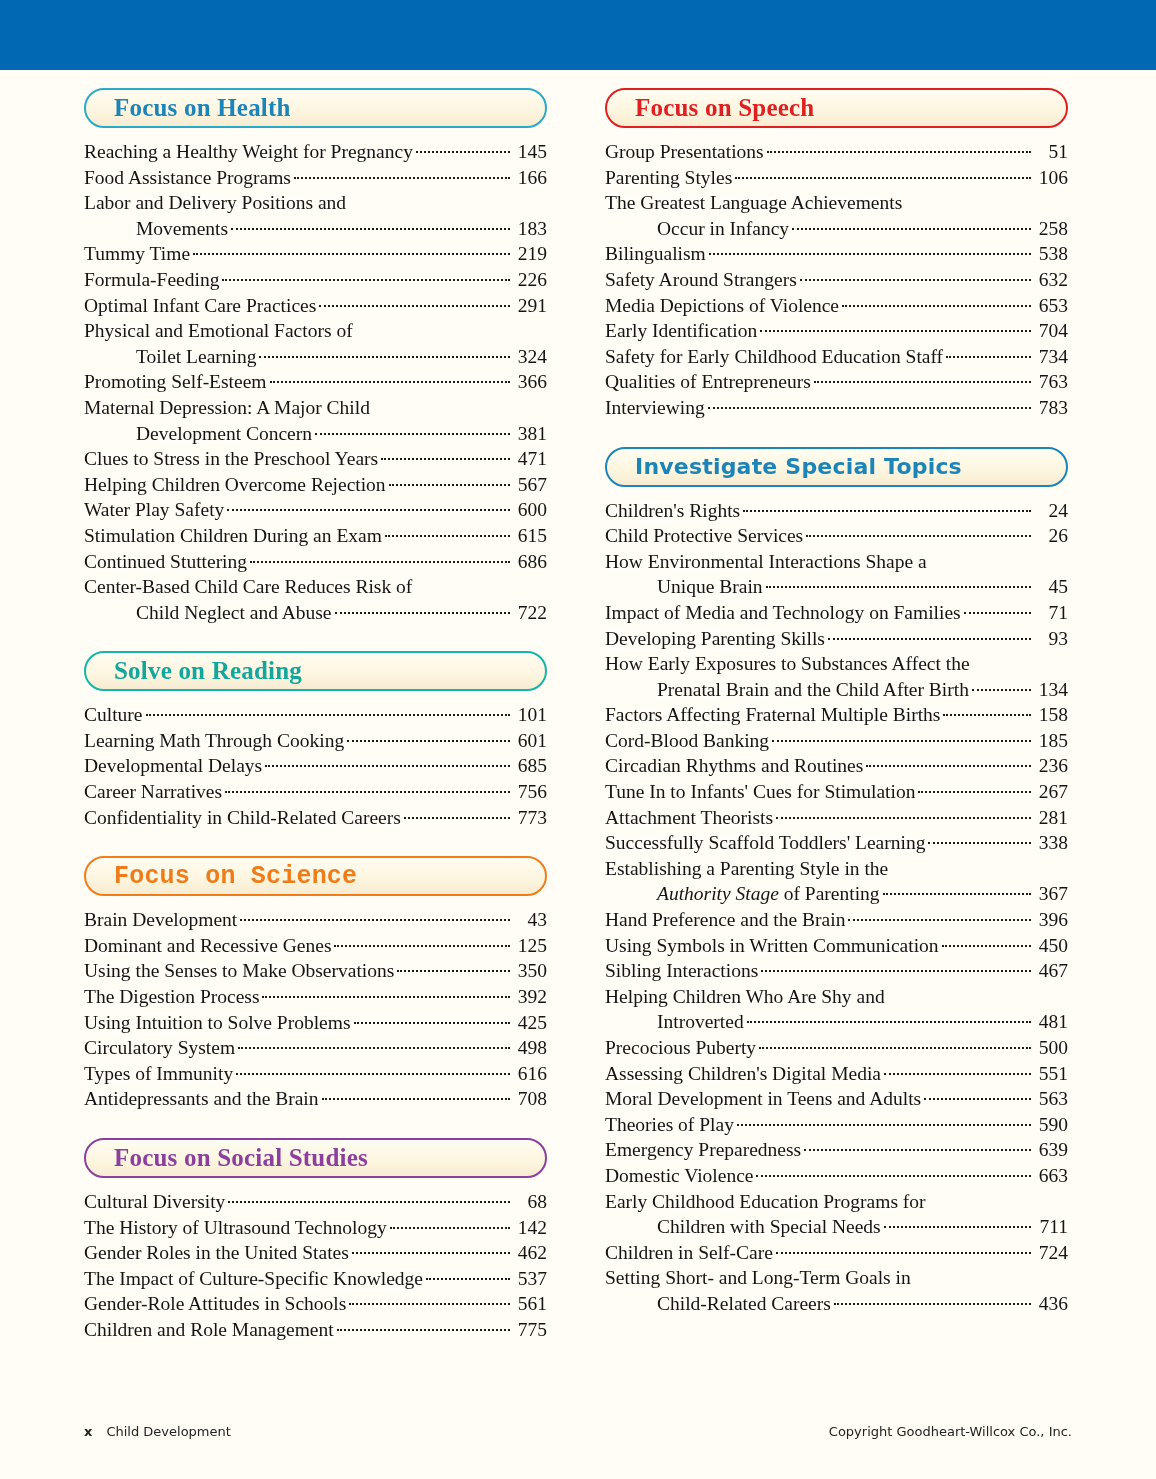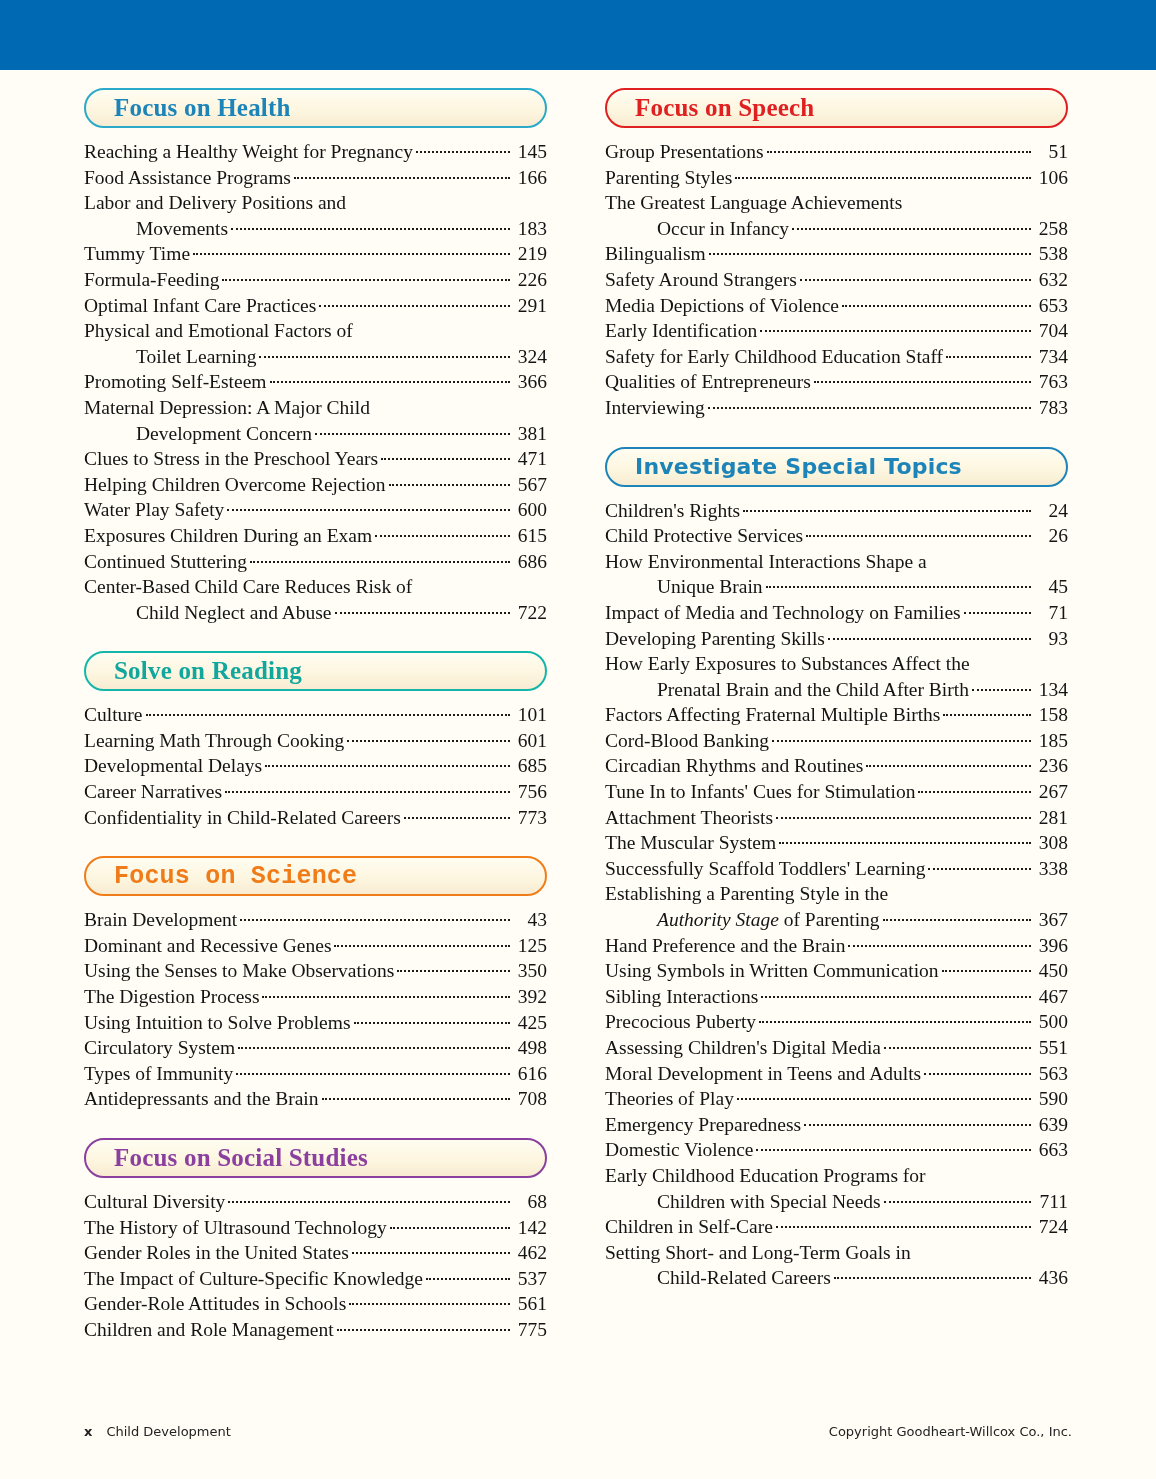--- a/index.html
+++ b/index.html
@@ -209,21 +209,21 @@
         </div>
         <div class="entry">
           <div class="row">
             <span class="txt">Water Play Safety</span>
             <span class="dots"></span>
             <span class="pg">600</span>
           </div>
         </div>
         <div class="entry">
           <div class="row">
-            <span class="txt">Exposures Children During an Exam</span>
+            <span class="txt">Stimulation Children During an Exam</span>
             <span class="dots"></span>
             <span class="pg">615</span>
           </div>
         </div>
         <div class="entry">
           <div class="row">
             <span class="txt">Continued Stuttering</span>
             <span class="dots"></span>
             <span class="pg">686</span>
           </div>
@@ -553,27 +553,20 @@
         </div>
         <div class="entry">
           <div class="row">
             <span class="txt">Attachment Theorists</span>
             <span class="dots"></span>
             <span class="pg">281</span>
           </div>
         </div>
         <div class="entry">
           <div class="row">
-            <span class="txt">The Muscular System</span>
-            <span class="dots"></span>
-            <span class="pg">308</span>
-          </div>
-        </div>
-        <div class="entry">
-          <div class="row">
             <span class="txt">Successfully Scaffold Toddlers' Learning</span>
             <span class="dots"></span>
             <span class="pg">338</span>
           </div>
         </div>
         <div class="entry">
           <div class="row">
             <span class="txt">Establishing a Parenting Style in the</span>
             <span class="nodots"></span>
           </div>
@@ -595,20 +588,31 @@
             <span class="txt">Using Symbols in Written Communication</span>
             <span class="dots"></span>
             <span class="pg">450</span>
           </div>
         </div>
         <div class="entry">
           <div class="row">
             <span class="txt">Sibling Interactions</span>
             <span class="dots"></span>
             <span class="pg">467</span>
+          </div>
+        </div>
+        <div class="entry">
+          <div class="row">
+            <span class="txt">Helping Children Who Are Shy and</span>
+            <span class="nodots"></span>
+          </div>
+          <div class="row indent">
+            <span class="txt">Introverted</span>
+            <span class="dots"></span>
+            <span class="pg">481</span>
           </div>
         </div>
         <div class="entry">
           <div class="row">
             <span class="txt">Precocious Puberty</span>
             <span class="dots"></span>
             <span class="pg">500</span>
           </div>
         </div>
         <div class="entry">

